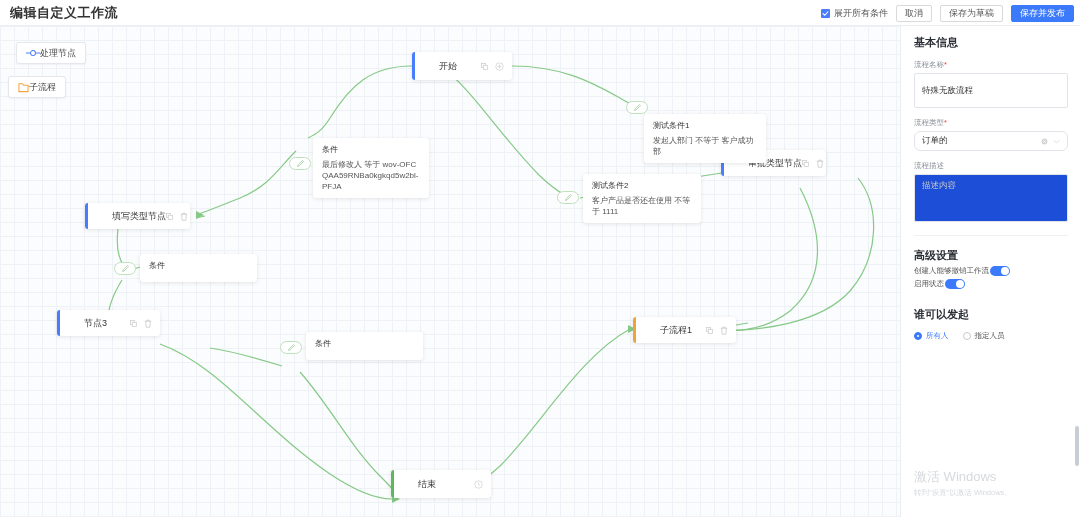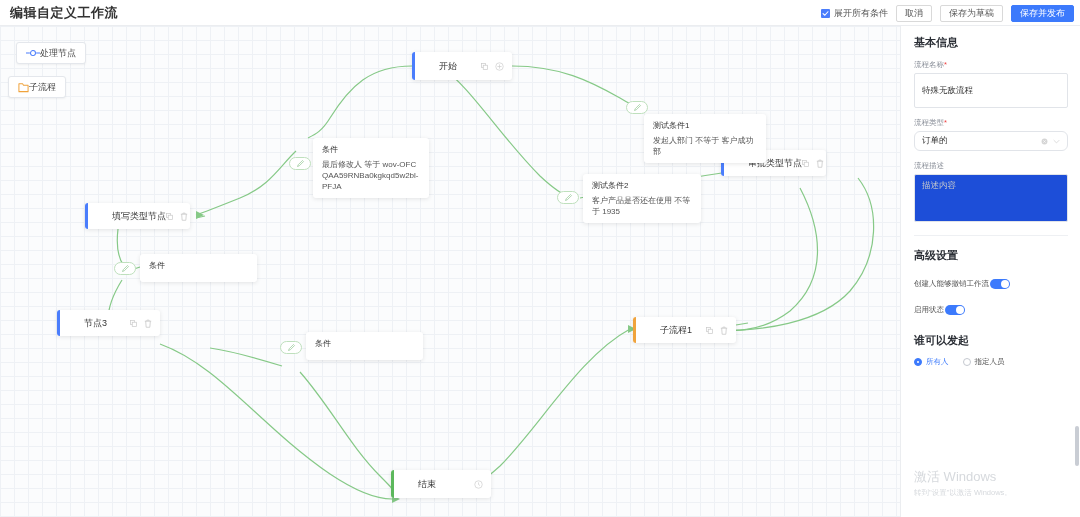--- a/index.html
+++ b/index.html
@@ -110,21 +110,21 @@
     align-items: center; justify-content: space-between; background: #fff;
     cursor: pointer;
   }
   .select .ic-grp { display: flex; align-items: center; gap: 5px; opacity: .4; }
   .textarea {
     width: 154px; height: 48px; border: 1px solid #e1e4e9; border-radius: 2px;
     font-size: 8.5px; color: #c3c7cd; padding: 5px 7px; background: #1d4ed8;
     cursor: text;
   }
   .divider { width: 154px; height: 1px; background: #eef0f3; margin: 13px 0 0 0; }
-  .toggle-row { display: flex; align-items: center; gap: 1px; margin-top: 16px; }
+  .toggle-row { display: flex; align-items: center; gap: 1px; margin-top: 3px; }
   .toggle-row .t-label { font-size: 7.5px; color: #555; }
   .switch {
     width: 20px; height: 10px; border-radius: 5px; background: #3c7afc;
     position: relative; cursor: pointer; flex: none;
   }
   .switch::after {
     content: ""; position: absolute; right: 1px; top: 1px;
     width: 8px; height: 8px; border-radius: 50%; background: #fff;
   }
   .radio-row { display: flex; gap: 14px; margin-top: 9px; }
@@ -338,21 +338,21 @@
       <div class="c-desc">发起人部门 不等于 客户成功部</div>
     </div>
     <div class="pencil" style="left:626px; top:75px;">
       <svg width="9" height="9" viewBox="0 0 12 12">
         <path d="M2 10 L3 7.6 L8.6 2 L10 3.4 L4.4 9 Z" fill="none" stroke="#9ac99a" stroke-width="1"></path>
       </svg>
     </div>
 
     <div class="cond" style="left:583px; top:148px; width:118px;">
       <div class="c-title">测试条件2</div>
-      <div class="c-desc">客户产品是否还在使用 不等于 1935</div>
+      <div class="c-desc">客户产品是否还在使用 不等于 1111</div>
     </div>
     <div class="pencil" style="left:557px; top:165px;">
       <svg width="9" height="9" viewBox="0 0 12 12">
         <path d="M2 10 L3 7.6 L8.6 2 L10 3.4 L4.4 9 Z" fill="none" stroke="#9ac99a" stroke-width="1"></path>
       </svg>
     </div>
 
     <div class="cond" style="left:140px; top:228px; width:117px; height:28px;">
       <div class="c-title">条件</div>
     </div>

